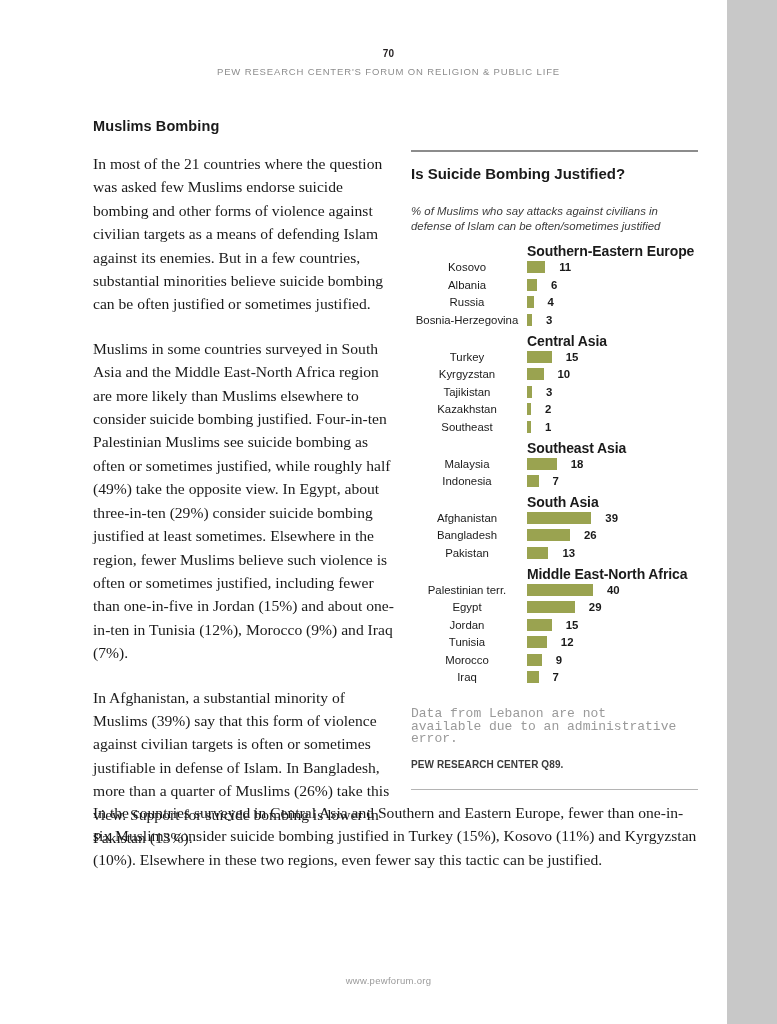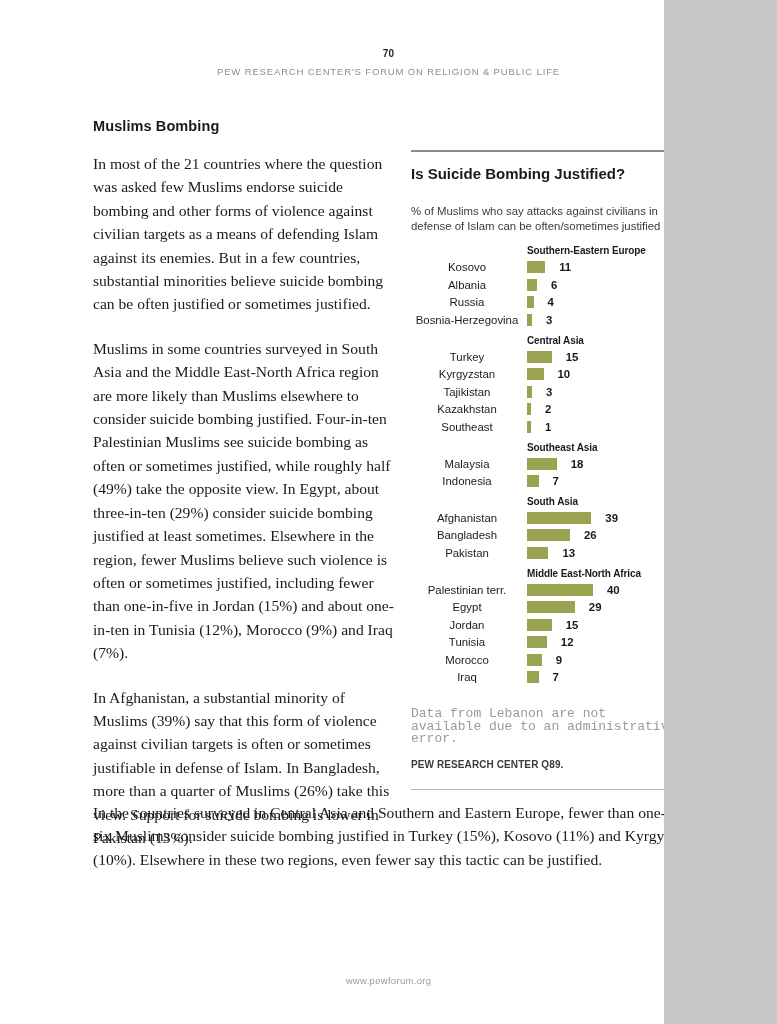--- a/index.html
+++ b/index.html
@@ -2,21 +2,21 @@
 <html><head>
 <meta charset="utf-8">
 <style>
   html, body {
     margin: 0;
     padding: 0;
     background: #c8c8c8;
   }
   .page {
     position: relative;
-    width: 664px;
+    width: 727px;
     height: 1024px;
     background: #ffffff;
     overflow: hidden;
     font-family: "Liberation Serif", serif;
     box-sizing: border-box;
   }
 
   
   .page-number {
     position: absolute;
@@ -101,32 +101,33 @@
   }
   .chart-title {
     font-family: "Liberation Sans", sans-serif;
     font-size: 15px;
     font-weight: bold;
     color: #1a1a1a;
     margin-bottom: 22px;
   }
   .chart-subtitle {
     font-family: "Liberation Sans", sans-serif;
+    font-style: italic;
     font-size: 11.4px;
     line-height: 15.2px;
     color: #3b3b3b;
     margin-bottom: 10px;
     width: 282px;
   }
 
   .chart-body { position: relative; }
 
   .group-header {
     font-family: "Liberation Sans", sans-serif;
-    font-size: 10px;
+    font-size: 14px;
     font-weight: bold;
     color: #1a1a1a;
     height: 14px;
     line-height: 14px;
     padding-left: 116px;
     white-space: nowrap;
     letter-spacing: -0.1px;
   }
   .group-gap { height: 5px; }
 

